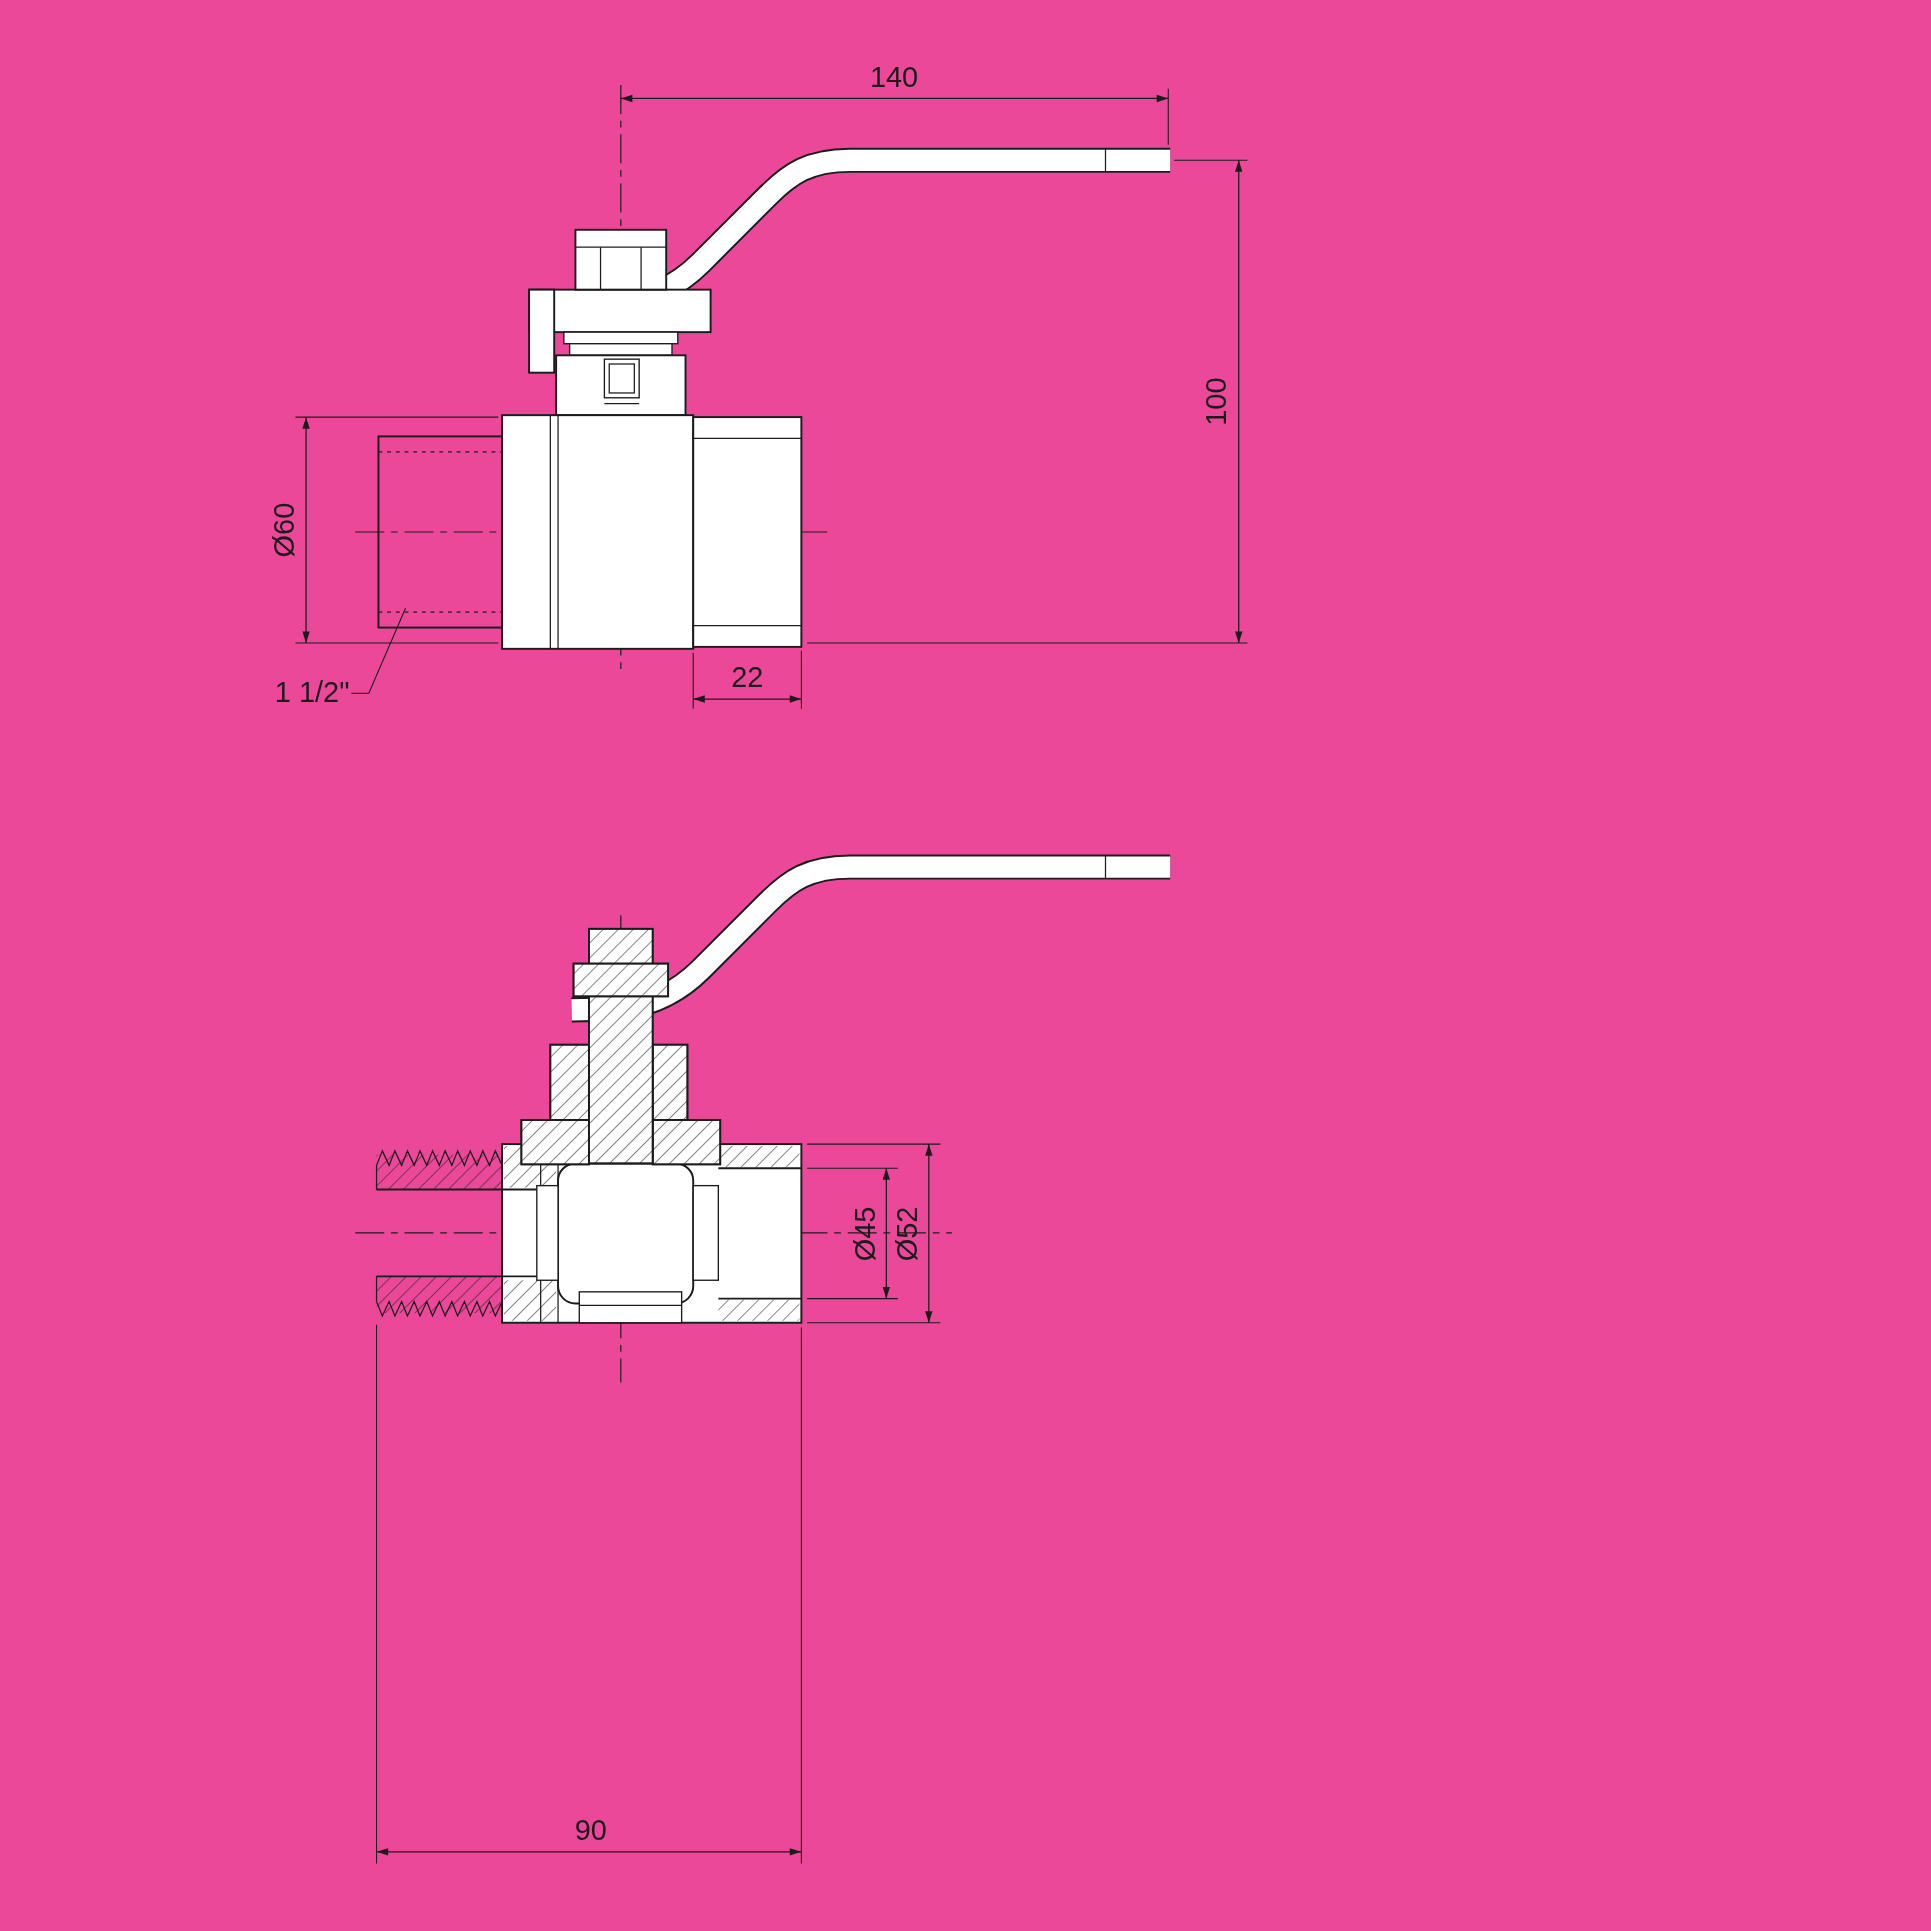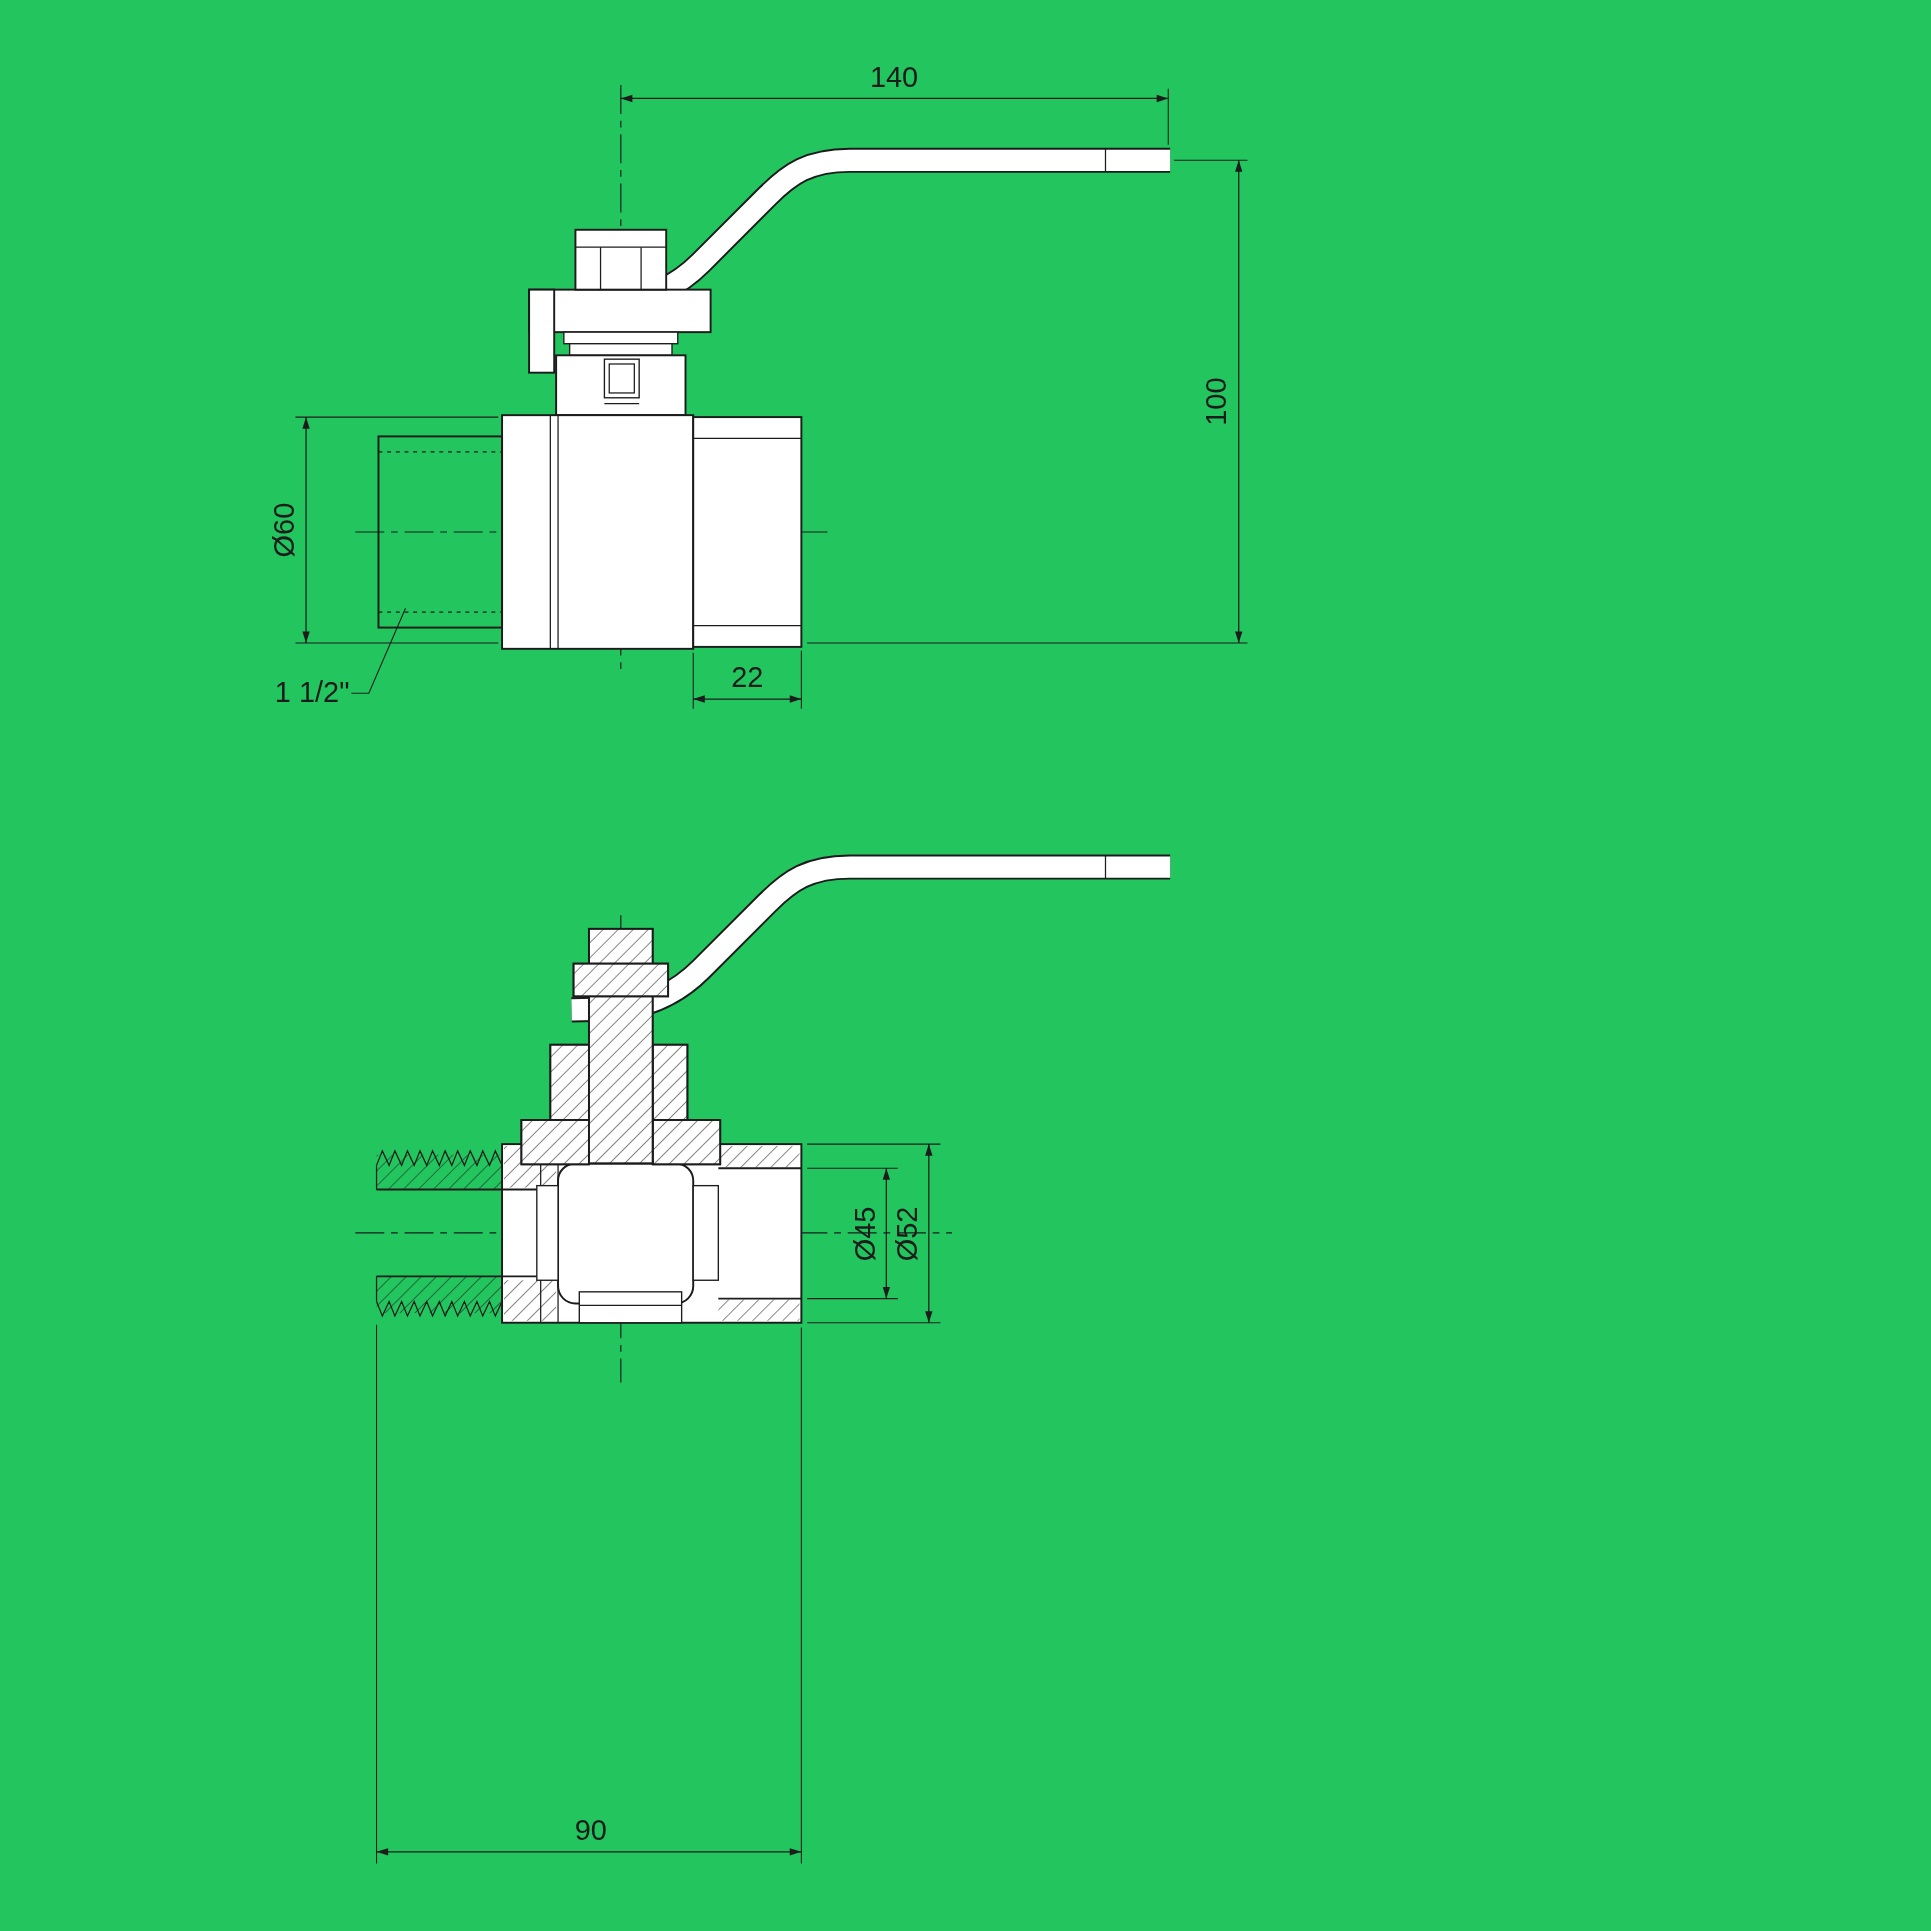--- a/index.html
+++ b/index.html
@@ -1,16 +1,16 @@
 <!DOCTYPE html>
 <html><head>
 <meta charset="utf-8">
 <style>
   html,body{margin:0;padding:0;background:#ffffff;}
-  .page{width:1931px;height:1931px;background:#22c55e;position:relative;font-family:"Liberation Sans",sans-serif;}
+  .page{width:1931px;height:1931px;background:#ec4899;position:relative;font-family:"Liberation Sans",sans-serif;}
   svg{display:block;}
   .ln{fill:none;stroke:#1c1c1c;stroke-width:2;}
   .thin{fill:none;stroke:#1c1c1c;stroke-width:1.3;}
   .wh{fill:#ffffff;stroke:#1c1c1c;stroke-width:2;}
   .whthin{fill:#ffffff;stroke:#1c1c1c;stroke-width:1.4;}
   .cl{fill:none;stroke:#1c1c1c;stroke-width:1.2;stroke-dasharray:30 7 7 7;}
   .dash{fill:none;stroke:#1c1c1c;stroke-width:1.2;stroke-dasharray:4 5;}
   .dim{fill:none;stroke:#1c1c1c;stroke-width:1.3;marker-start:url(#arr);marker-end:url(#arr);}
   .ext{fill:none;stroke:#1c1c1c;stroke-width:1.1;}
   .hatchfill{fill:url(#hatch);stroke:#1c1c1c;stroke-width:1.5;}

